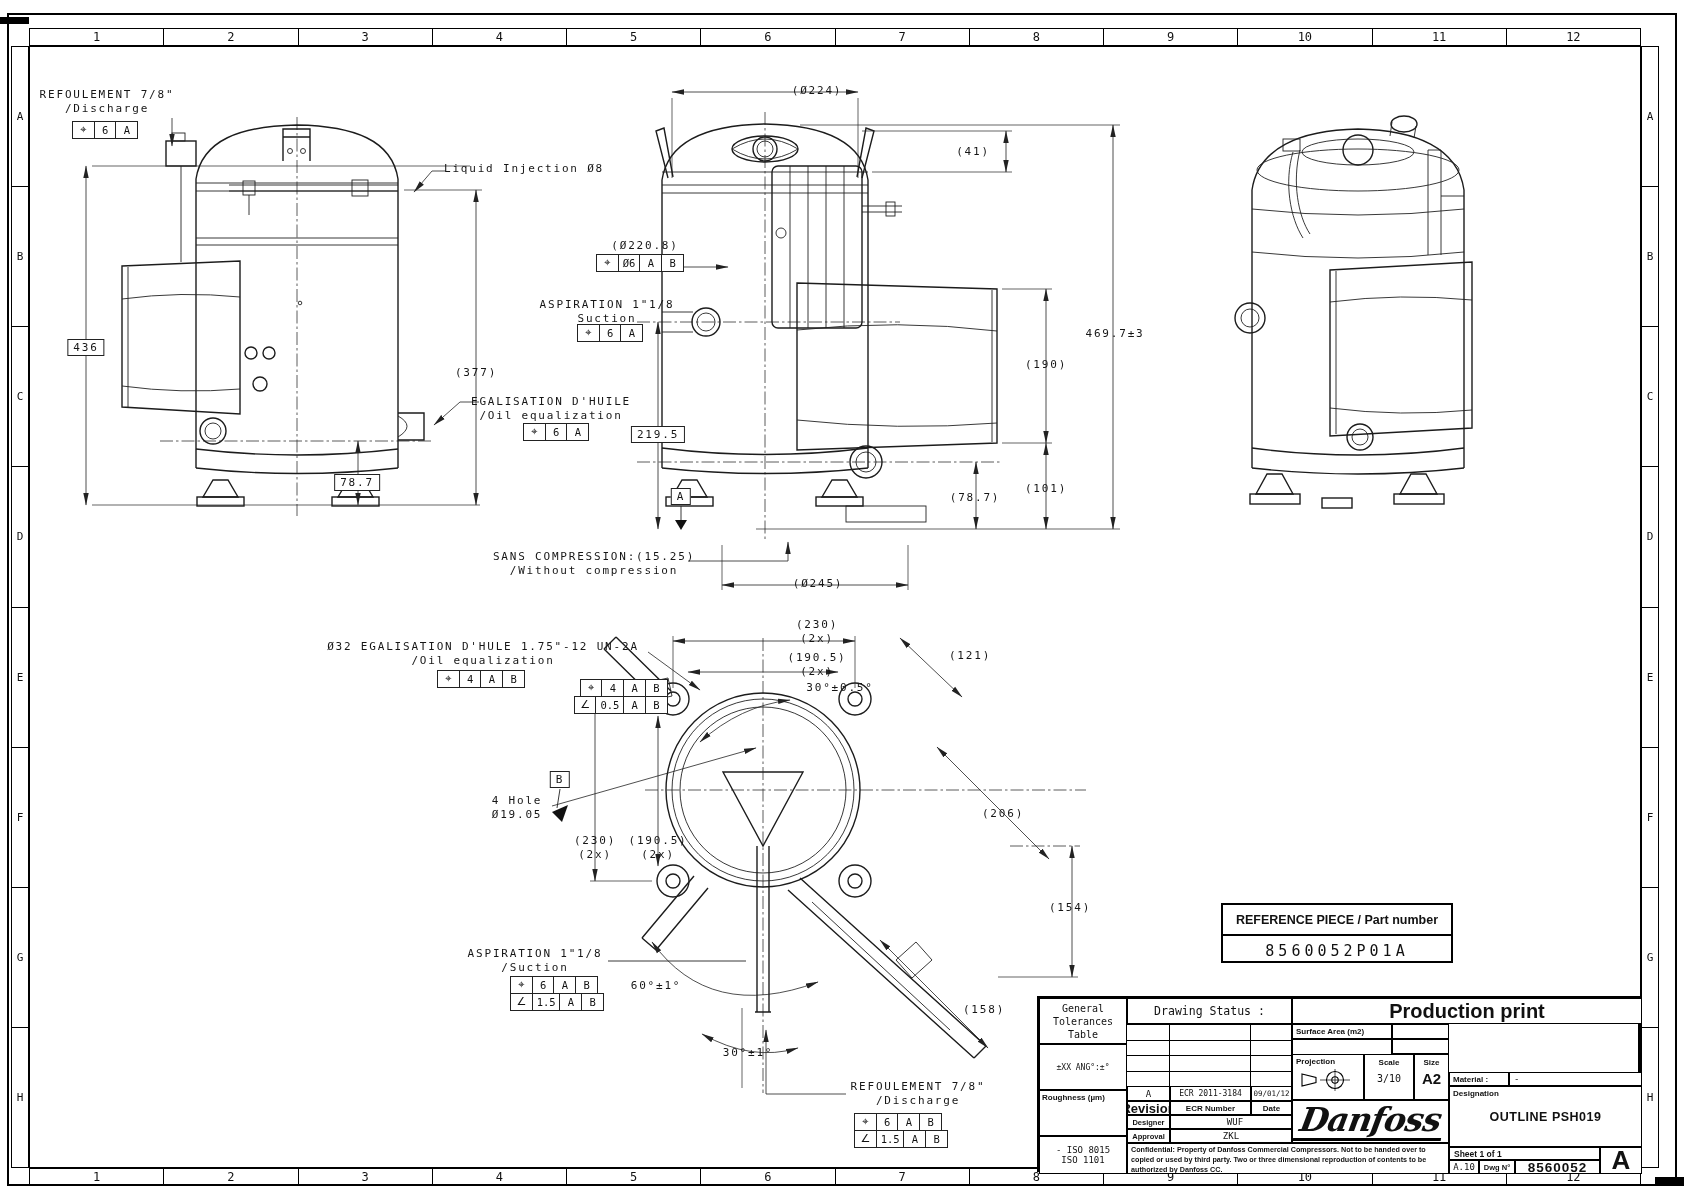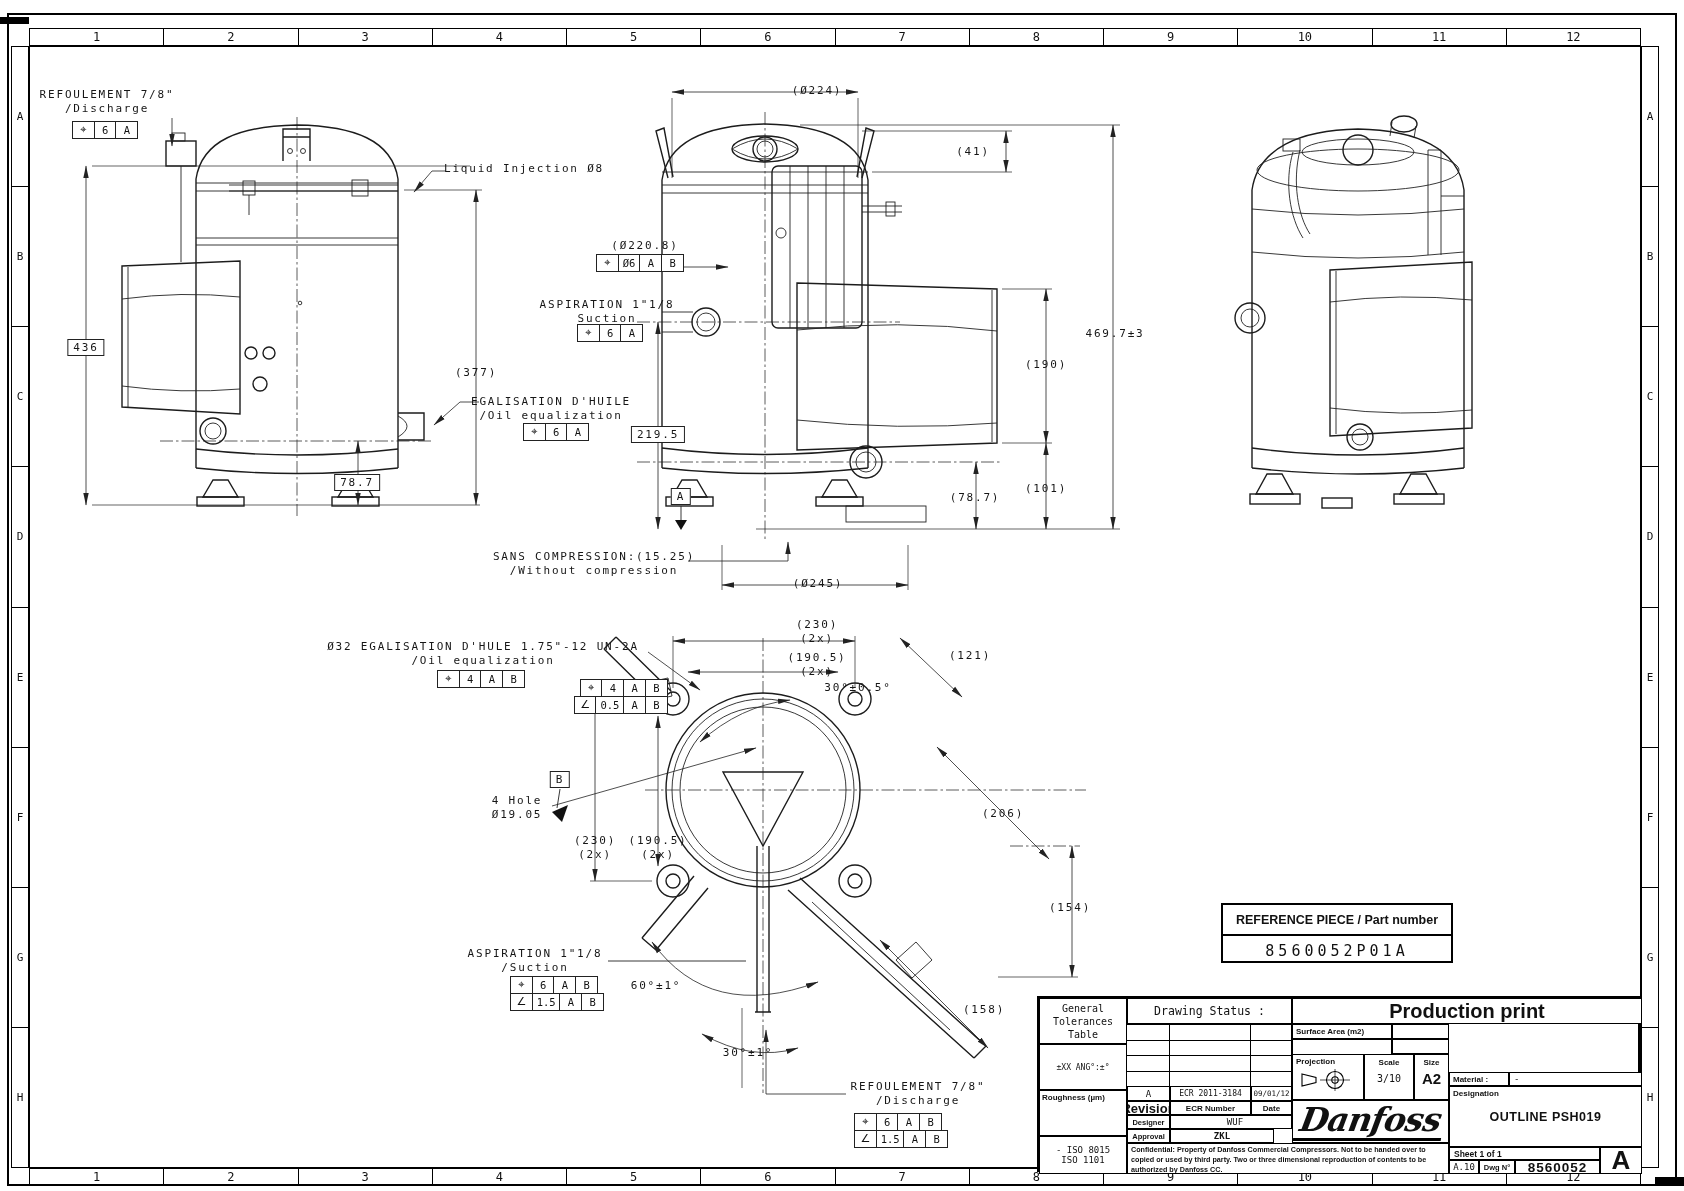--- a/index.html
+++ b/index.html
@@ -343,21 +343,21 @@
         <div>/Oil equalization</div>
       </div>
       <div class="ann" style="left: 817px; top: 618px;">
         <div>(230)</div>
         <div>(2x)</div>
       </div>
       <div class="ann" style="left: 817px; top: 651px;">
         <div>(190.5)</div>
         <div>(2x)</div>
       </div>
-      <div class="ann" style="left: 858px; top: 681px;">
+      <div class="ann" style="left: 840px; top: 681px;">
         <div>30°±0.5°</div>
       </div>
       <div class="ann" style="left: 970px; top: 649px;">
         <div>(121)</div>
       </div>
       <div class="ann" style="left: 517px; top: 794px;">
         <div>4 Hole</div>
         <div>Ø19.05</div>
       </div>
       <div class="ann boxed" style="left: 560px; top: 771px;">
@@ -512,21 +512,21 @@
     <div class="tbc ctr cad" style="left:131px;top:88px;width:81px;height:15px;font-size:8px;">ECR 2011-3184</div>
     <div class="tbc ctr cad" style="left:212px;top:88px;width:41px;height:15px;font-size:7.5px;">09/01/12</div>
 
     <div class="tbc ctr lbl" style="left:88px;top:103px;width:43px;height:14px;font-size:13px;">Revision</div>
     <div class="tbc ctr lbl" style="left:131px;top:103px;width:81px;height:14px;">ECR Number</div>
     <div class="tbc ctr lbl" style="left:212px;top:103px;width:41px;height:14px;">Date</div>
 
     <div class="tbc ctr lbl" style="left:88px;top:117px;width:43px;height:14px;font-size:7.5px;">Designer</div>
     <div class="tbc ctr cad" style="left:131px;top:117px;width:122px;height:14px;font-size:9px;padding-left:8px;">WUF</div>
     <div class="tbc ctr lbl" style="left:88px;top:131px;width:43px;height:14px;font-size:7.5px;">Approval</div>
-    <div class="tbc ctr cad" style="left:131px;top:131px;width:104px;height:14px;font-size:9px;font-weight:bold;">ZKL</div>
+    <div class="tbc ctr cad" style="left:131px;top:131px;width:122px;height:14px;font-size:9px;">ZKL</div>
 
     <div class="tbc" style="left:88px;top:145px;width:322px;height:31px;font:bold 7.2px 'Liberation Sans',sans-serif;line-height:1.4;pad:1px;padding:1px 3px;">Confidential: Property of Danfoss Commercial Compressors. Not to be handed over to copied or used by third party. Two or three dimensional reproduction of contents to be authorized by Danfoss CC.</div>
 
     <div class="tbc lbl" style="left:253px;top:26px;width:100px;height:15px;padding:2px 3px;">Surface Area (m2)</div>
     <div class="tbc" style="left:353px;top:26px;width:57px;height:15px;"></div>
     <div class="tbc lbl" style="left:253px;top:41px;width:100px;height:15px;padding:12px 3px;">Estimated Mass (Kg)</div>
     <div class="tbc" style="left:353px;top:41px;width:57px;height:15px;"></div>
 
     <div class="tbc" style="left:253px;top:56px;width:72px;height:46px;">
       <div class="lbl" style="padding:2px 3px;">Projection</div>

